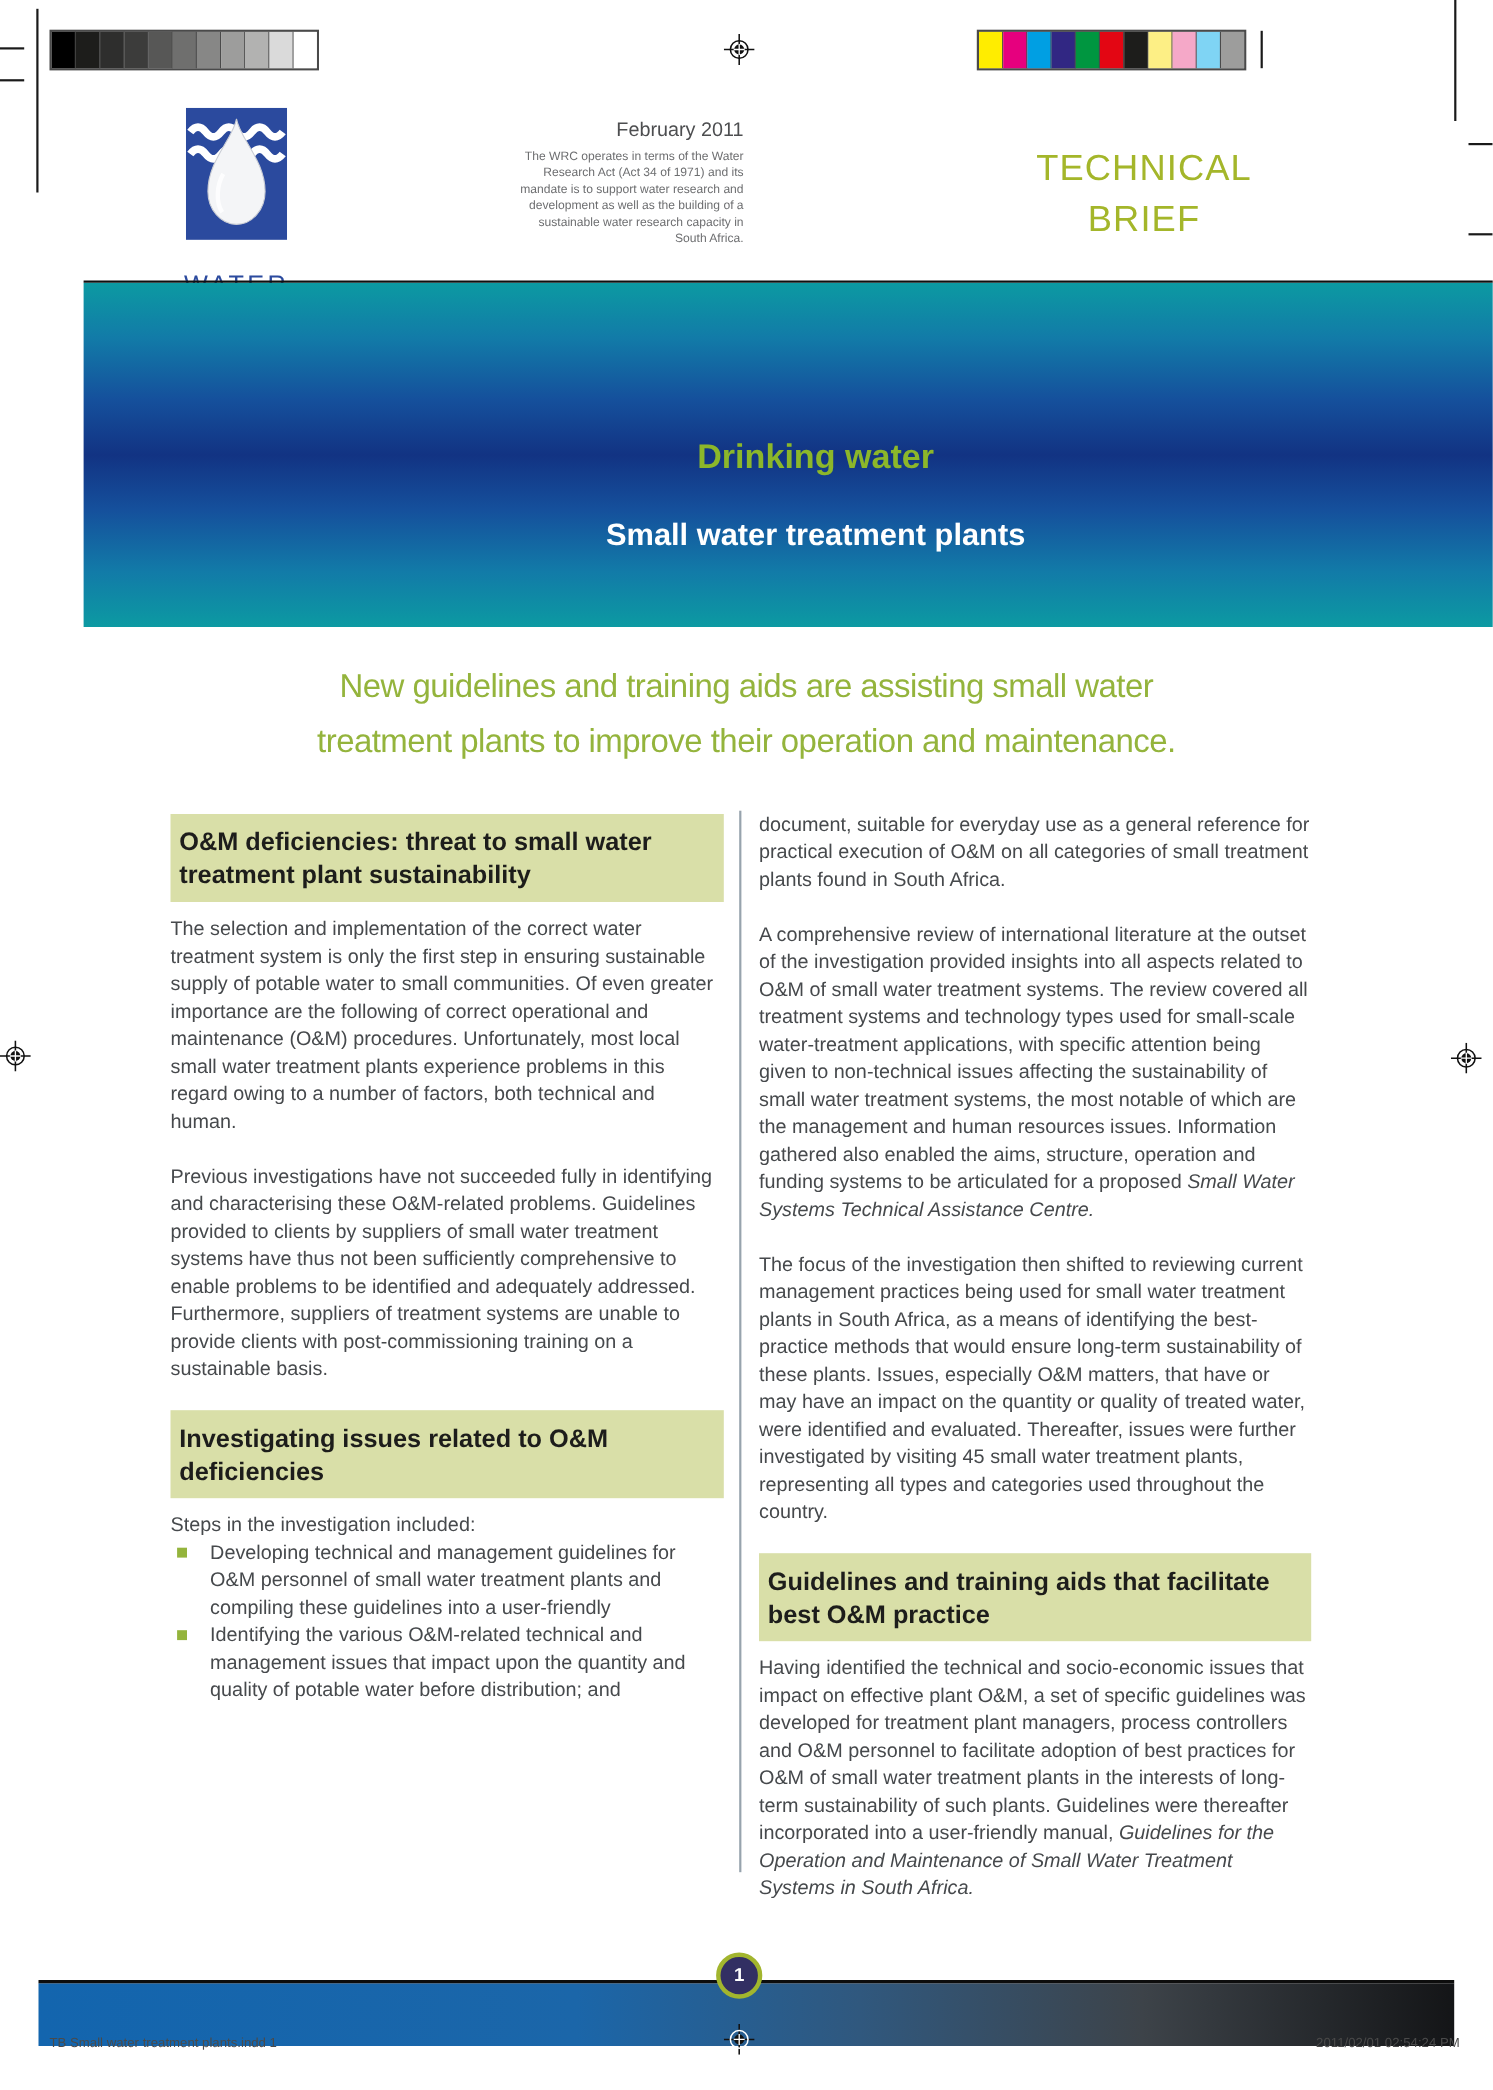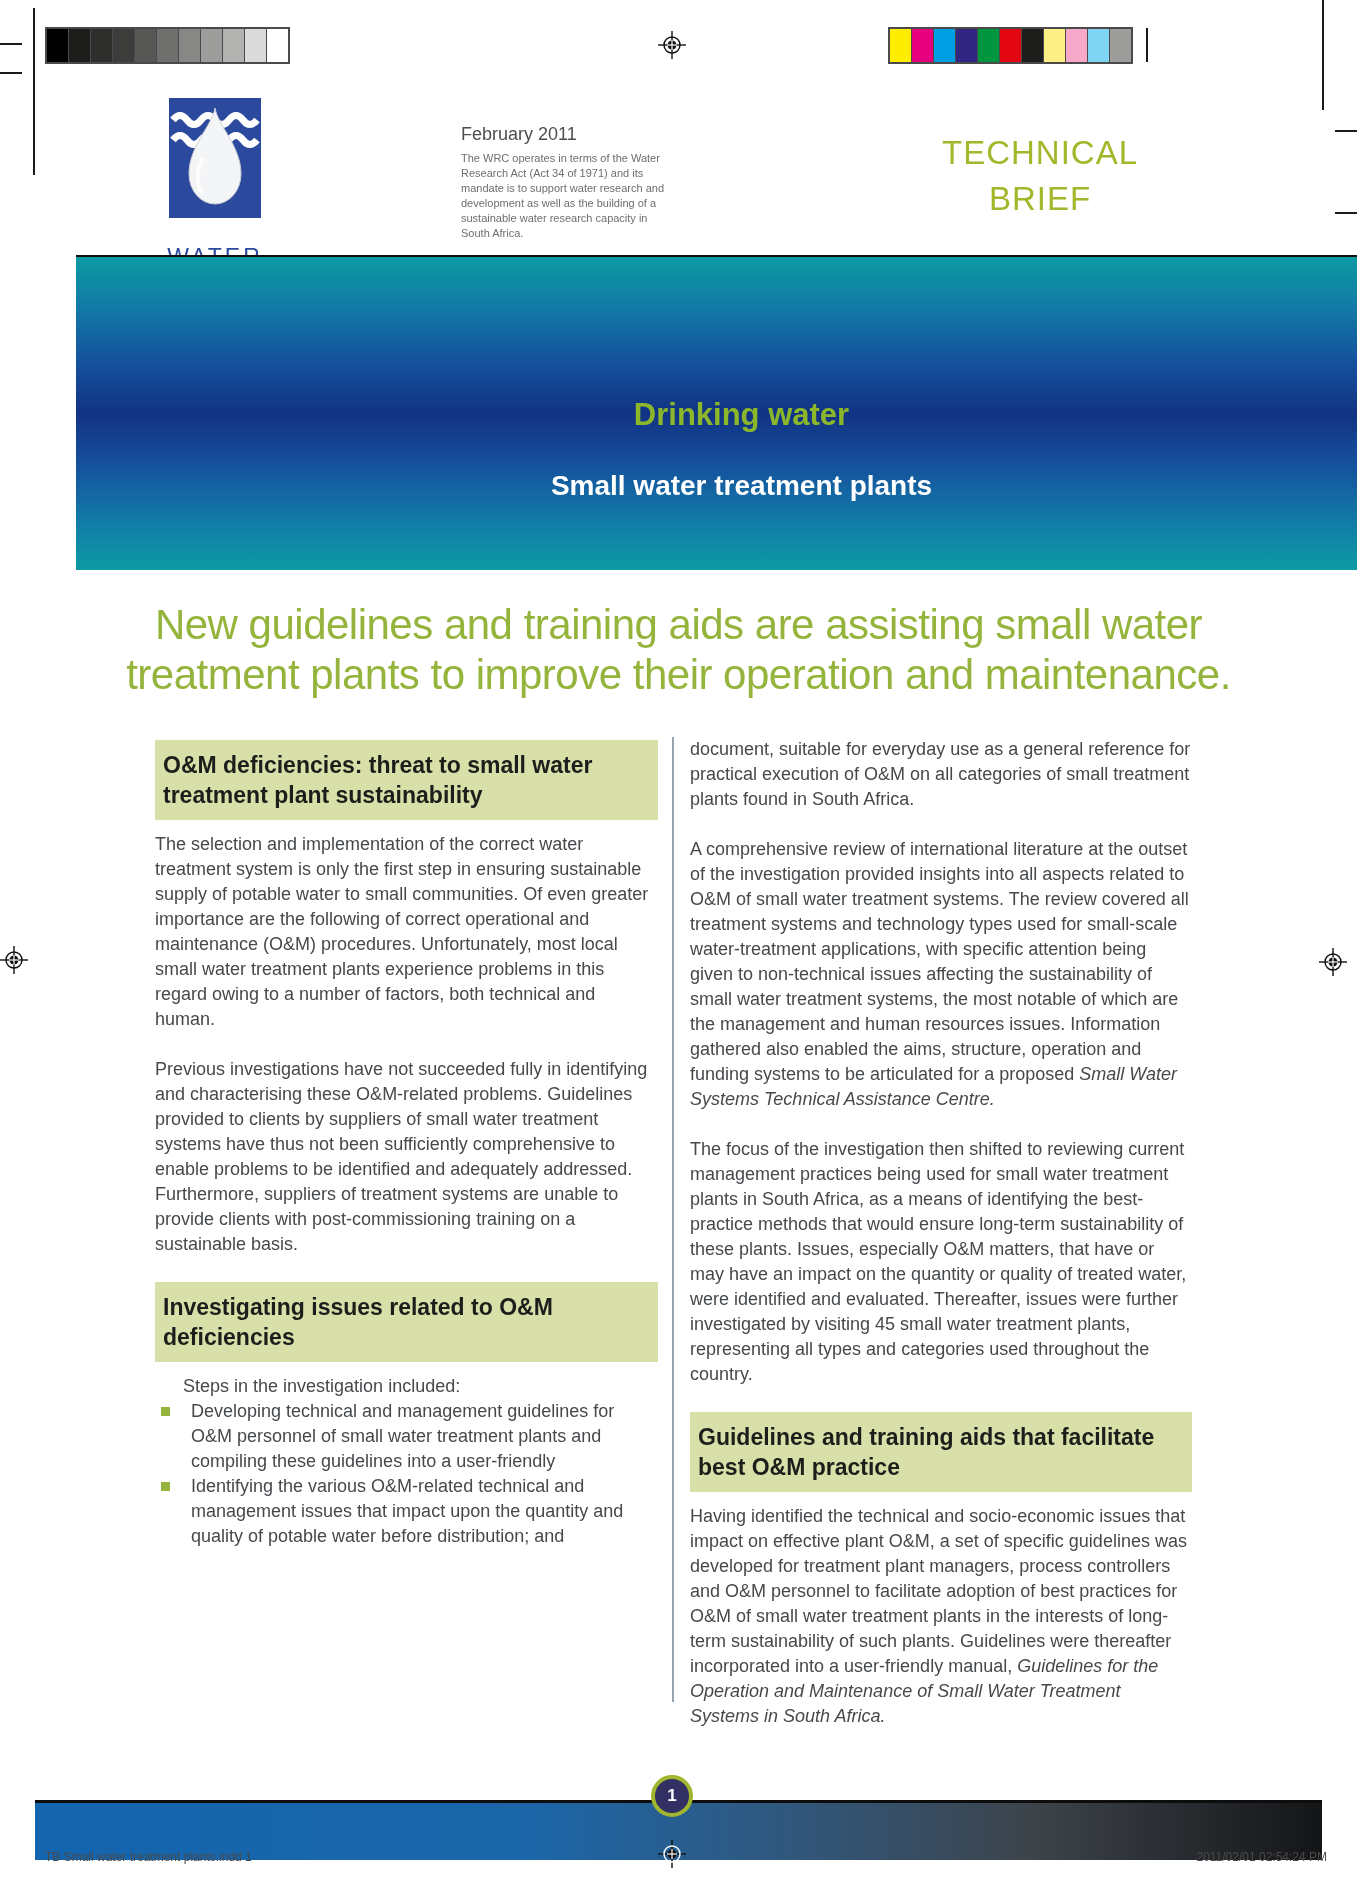--- a/index.html
+++ b/index.html
@@ -11,45 +11,45 @@
   .calbar{position:absolute;top:27px;display:flex;border:2px solid #4a4a4a;}
   .swatch{width:21px;height:33px;border-right:1px solid #4a4a4a;}
   .swatch:last-child{border-right:none;}
   .cropline{position:absolute;background:#1a1a1a;}
   .regmark{position:absolute;}
   
   .logo{position:absolute;left:160px;top:78px;width:110px;text-align:center;margin-top:20px;}
   .logo .word1{color:#2b4a9e;font-size:23px;letter-spacing:3px;margin-top:2px;}
   .logo .word2{color:#2b4a9e;font-size:14px;letter-spacing:4px;margin-top:1px;}
   .logo .word3{color:#2b4a9e;font-size:11px;letter-spacing:3.5px;margin-top:1px;}
-  .datecol{position:absolute;left:461px;top:124px;width:215px;color:#58595b;}
+  .datecol{position:absolute;left:461px;top:108px;width:215px;color:#58595b;text-align:right;}
   .datecol .date{font-size:18px;margin-bottom:6px;color:#4d4e50;}
   .datecol .mandate{font-size:11px;line-height:15px;color:#6d6e70;}
   .techbrief{position:absolute;left:880px;top:130px;width:320px;text-align:center;
     color:#a4b62a;font-size:33px;line-height:46px;letter-spacing:1px;}
   
   .banner{position:absolute;left:35px;top:255px;width:1331px;height:313px;
     border-top:2px solid #101010;
     background:linear-gradient(180deg,#0c9aa2 0%,#127ba8 16%,#15509c 34%,#123383 50%,#15509c 66%,#127ba8 84%,#0c9aa2 100%);margin-left:41px;}
   .banner .title{position:absolute;left:0;right:0;top:140px;text-align:center;
     color:#8cb72a;font-size:31px;font-weight:bold;}
   .banner .subtitle{position:absolute;left:0;right:0;top:213px;text-align:center;
     color:#ffffff;font-size:28px;font-weight:bold;}
   
   .headline{position:absolute;left:60px;top:600px;width:1237px;text-align:center;
-    color:#94b43c;font-size:42px;line-height:50px;letter-spacing:-0.5px;}
+    color:#94b43c;font-size:30px;line-height:50px;letter-spacing:-0.5px;}
   
   .col{position:absolute;width:503px;color:#46494c;font-size:18px;line-height:25px;}
   .col-left{left:155px;top:740px;}
   .col-right{left:690px;top:737px;width:502px;}
   .divider{position:absolute;left:672px;top:737px;width:2px;height:965px;background:#97a3ad;}
   .secbox{background:#d9dfa8;color:#1d1d1b;font-weight:bold;font-size:23px;line-height:30px;
     text-align:left;padding:10px 8px;margin-bottom:12px;}
   .col p{margin:0 0 25px 0;}
-  .col p.tight{margin-bottom:0;margin-left:28px;}
+  .col p.tight{margin-bottom:0;}
   ul.steps{list-style:none;margin:0;padding:0;}
   ul.steps li{position:relative;padding-left:36px;margin:0;}
   ul.steps li .sq{position:absolute;left:6px;top:8px;width:9px;height:9px;background:#94b43c;}
   
   .footbar{position:absolute;left:35px;top:1800px;width:1287px;height:57px;
     border-top:3px solid #0d0d0d;
     background:linear-gradient(90deg,#1365ae 0%,#1b66a9 38%,#30587e 58%,#3d4349 78%,#141517 100%);}
   .pagecircle{position:absolute;left:651px;top:1775px;width:34px;height:34px;border-radius:50%;
     background:#322f63;border:4px solid #a2b52e;color:#ffffff;font-size:17px;font-weight:bold;
     display:flex;align-items:center;justify-content:center;z-index:3;}

